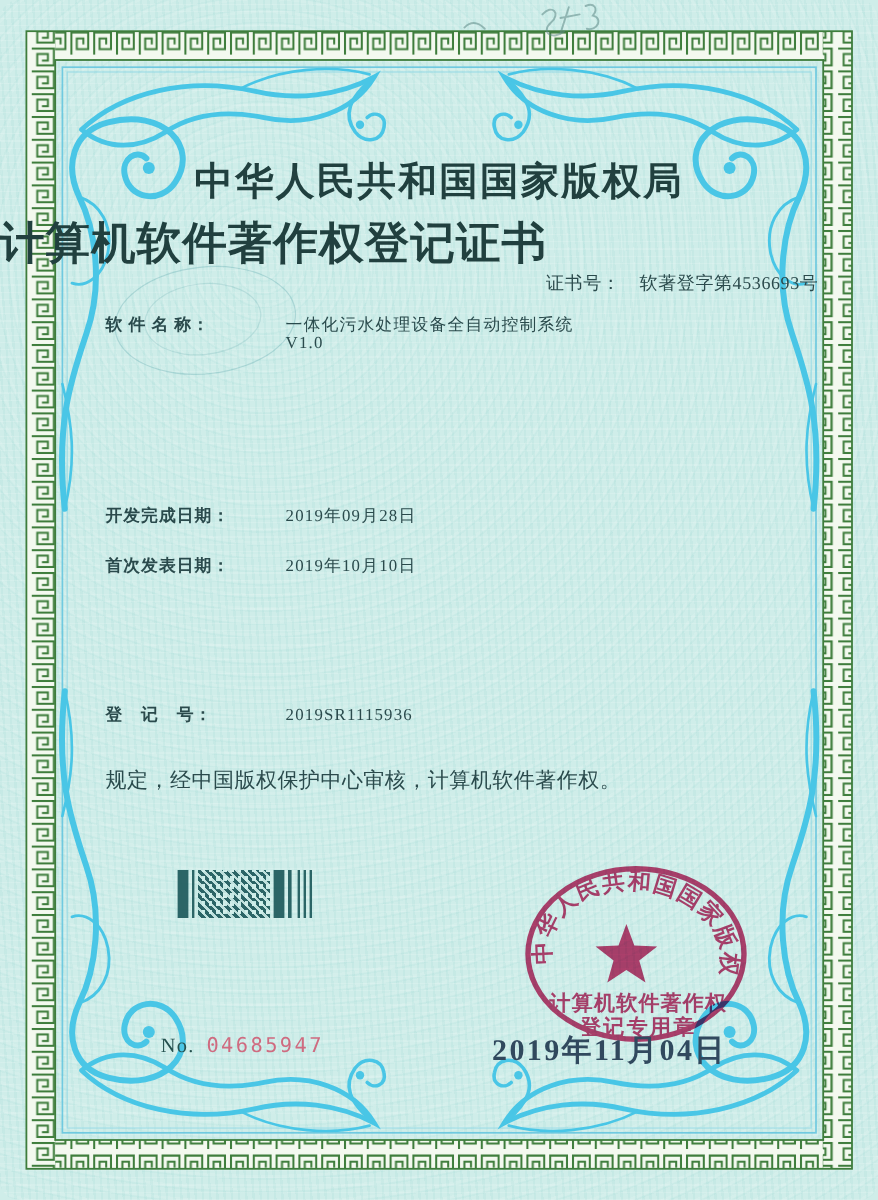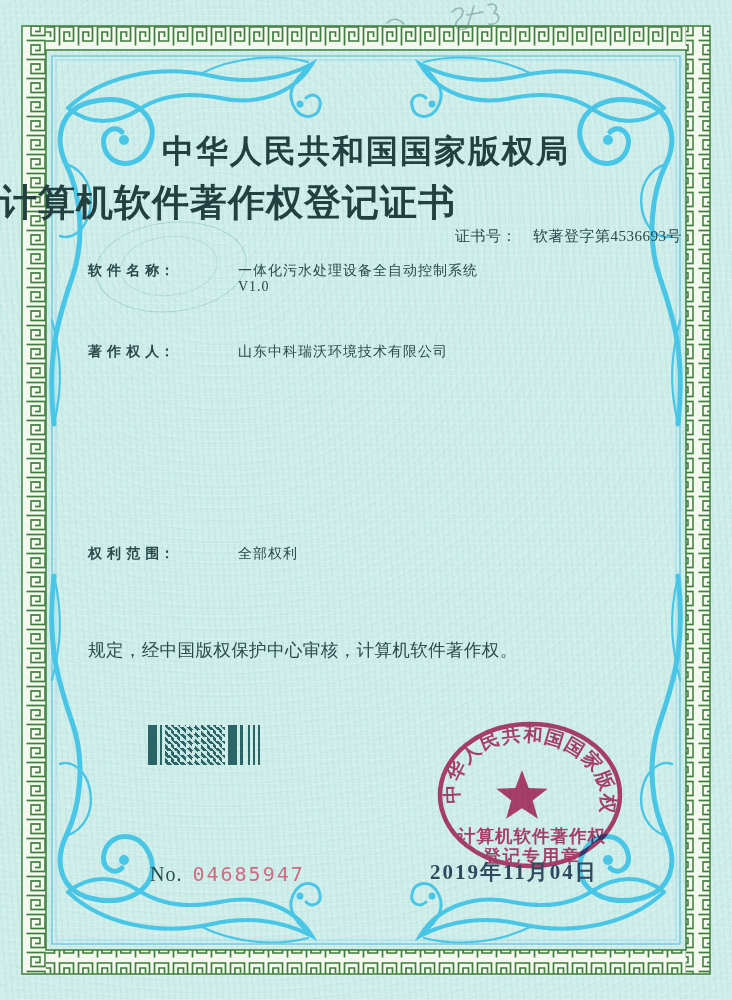--- a/index.html
+++ b/index.html
@@ -51,23 +51,23 @@
       linear-gradient(#1e5a5c,#1e5a5c),
       linear-gradient(#1e5a5c,#1e5a5c),
       linear-gradient(#1e5a5c,#1e5a5c),
       linear-gradient(#1e5a5c,#1e5a5c);
     background-size:9px 40px,2px 40px,60px 40px,60px 40px,60px 40px,9px 40px,3px 40px,2px 40px,2px 40px,2px 40px;
     background-position:0 0,12px 0,17px 0,17px 0,17px 0,80px 0,92px 0,100px 0,105px 0,110px 0;
   }
   .seal{left:430px;top:715px;opacity:.88;mix-blend-mode:multiply;}
   .seal text{font-family:"Liberation Serif","DejaVu Serif",serif;font-weight:bold;}
   .sealdate{
-    left:430px;top:858px;font-size:21px;color:#31495e;letter-spacing:2px;font-weight:600;
+    left:410px;top:858px;font-size:25px;color:#31495e;letter-spacing:2px;font-weight:600;
   }
-  .serial{left:150px;top:862px;font-size:20px;color:#24504e;letter-spacing:1px;}
+  .serial{left:134px;top:862px;font-size:17px;color:#24504e;letter-spacing:1px;}
   .serial .num{
     color:#cf6b80;font-family:"DejaVu Sans Mono","Liberation Mono",monospace;
     letter-spacing:2px;margin-left:10px;
   }
   .wmark{
     left:95px;top:222px;width:150px;height:88px;border-radius:50%;
     border:1px solid rgba(90,165,170,.32);transform:rotate(-6deg);
   }
   .wmark2{
     left:120px;top:236px;width:96px;height:58px;border-radius:50%;
@@ -133,25 +133,28 @@
   <div class="abs certno">
     <span>证书号：</span><span class="gap"></span><span>软著登字第4536693号</span>
   </div>
 
   <div class="abs row" style="top:262px">
     <span class="lbl">软 件 名 称：</span><span class="val">一体化污水处理设备全自动控制系统</span>
   </div>
   <div class="abs row" style="top:279px">
     <span class="lbl"></span><span class="val">V1.0</span>
   </div>
-  <div class="abs row" style="top:343px">
-    <span class="lbl">著 作 权 人：</span><span class="val">山东中科瑞沃环境技术有限公司</span>
+  <div class="abs row" style="top:421px">
+    <span class="lbl">开发完成日期：</span><span class="val">2019年09月28日</span>
   </div>
-  <div class="abs row" style="top:545px">
-    <span class="lbl">权 利 范 围：</span><span class="val">全部权利</span>
+  <div class="abs row" style="top:463px">
+    <span class="lbl">首次发表日期：</span><span class="val">2019年10月10日</span>
+  </div>
+  <div class="abs row" style="top:587px">
+    <span class="lbl">登　记　号：</span><span class="val">2019SR1115936</span>
   </div>
 
   <div class="abs statement" style="top:628px">
     <div>规定，经中国版权保护中心审核，计算机软件著作权。</div>
   </div>
 
   <div class="abs barcode"></div>
 
   <svg class="abs seal" width="210" height="175" viewBox="0 0 210 175">
     <ellipse cx="100" cy="80" rx="90" ry="71" fill="none" stroke="#c5295f" stroke-width="4.5"></ellipse>

